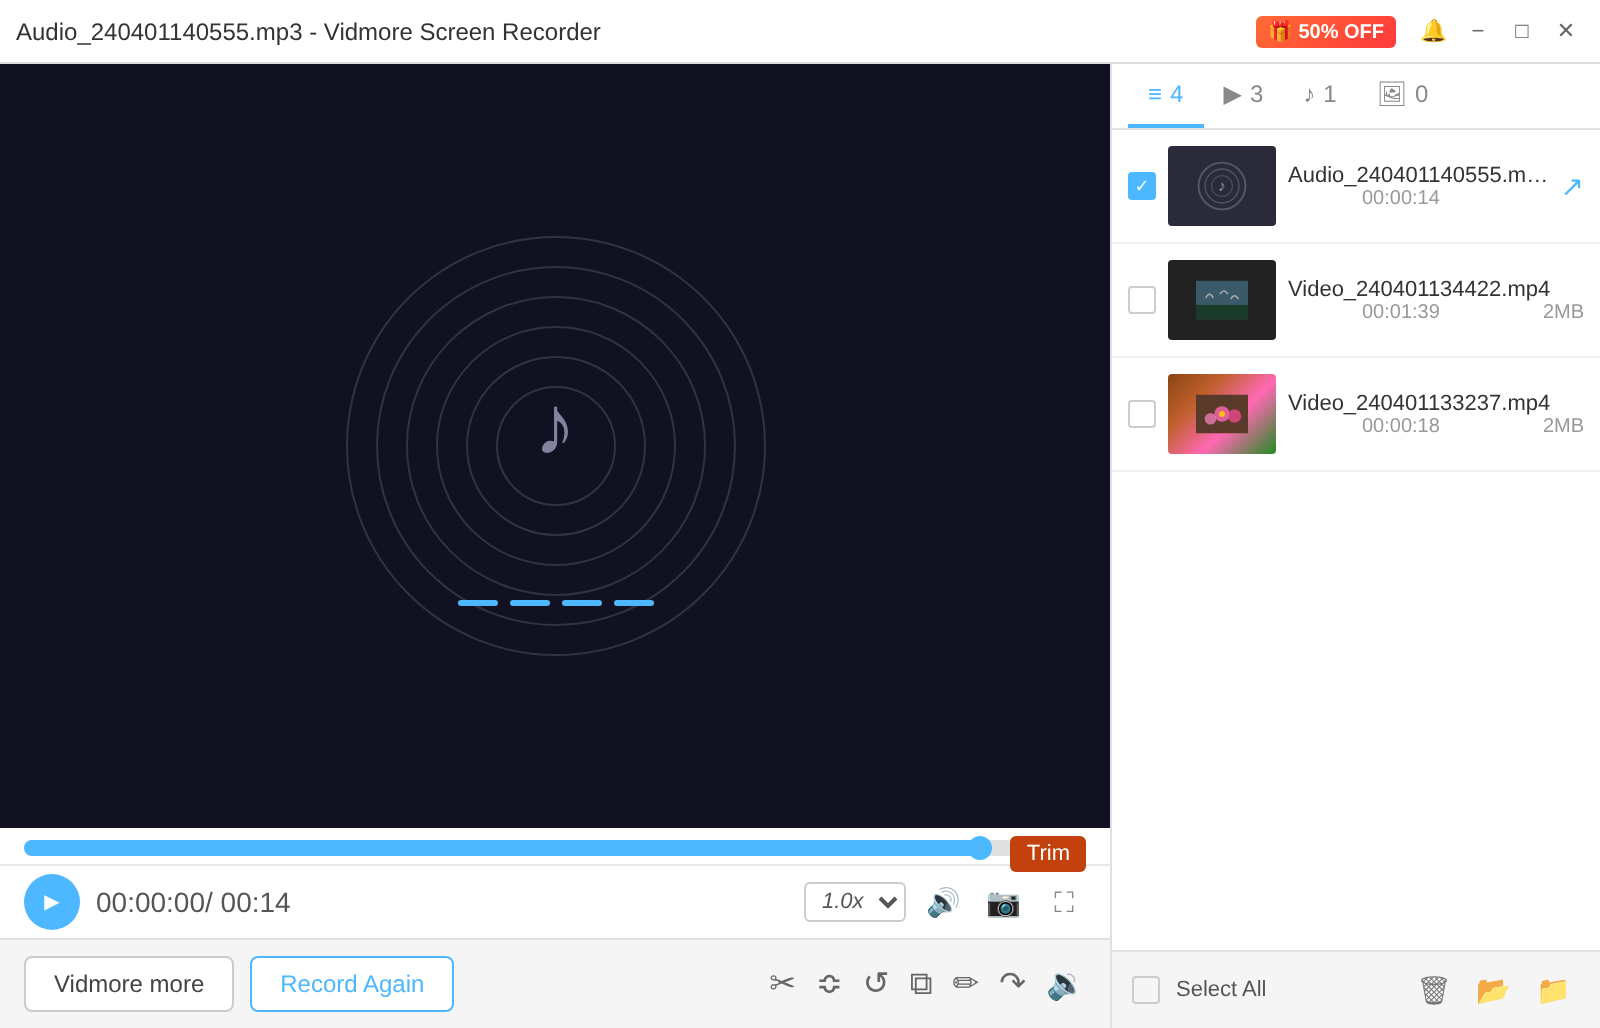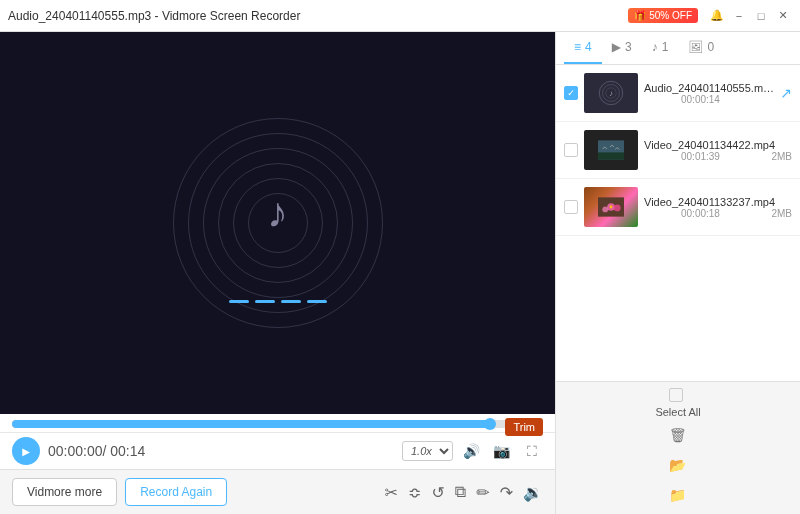--- a/index.html
+++ b/index.html
@@ -26,21 +26,21 @@
       gap: 4px;
       position: absolute;
       right: 8px;
       top: 0;
       height: 100%;
     }
     .promo-badge {
       background: linear-gradient(135deg, #ff6b35, #ff3a3a);
       color: #fff;
       font-size: 10px;
-      font-weight: normal;
+      font-weight: bold;
       padding: 2px 6px;
       border-radius: 3px;
       margin-right: 6px;
     }
     .win-btn {
       width: 18px; height: 18px;
       display: flex; align-items: center; justify-content: center;
       font-size: 11px; color: #666; cursor: pointer; border-radius: 2px;
     }
 
@@ -306,21 +306,20 @@
     }
 
     
     .bottom-tools {
       background: #f5f5f5;
       border-top: 1px solid #e0e0e0;
       display: flex;
       align-items: center;
       padding: 6px 10px;
       gap: 4px;
-      flex-direction: column;
     }
     .select-all-check {
       width: 14px; height: 14px;
       border: 1px solid #ccc;
       border-radius: 2px;
       margin-right: 4px;
       cursor: pointer;
     }
     .select-all-label {
       font-size: 11px;

